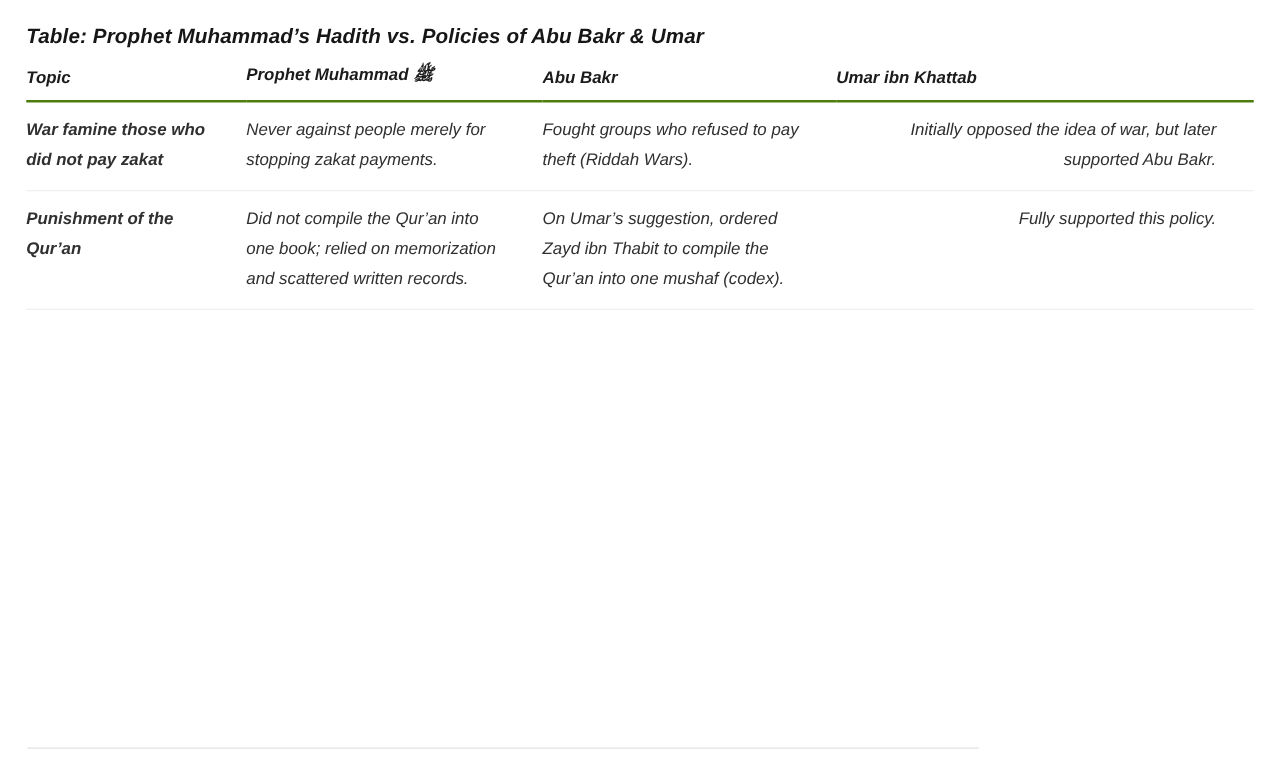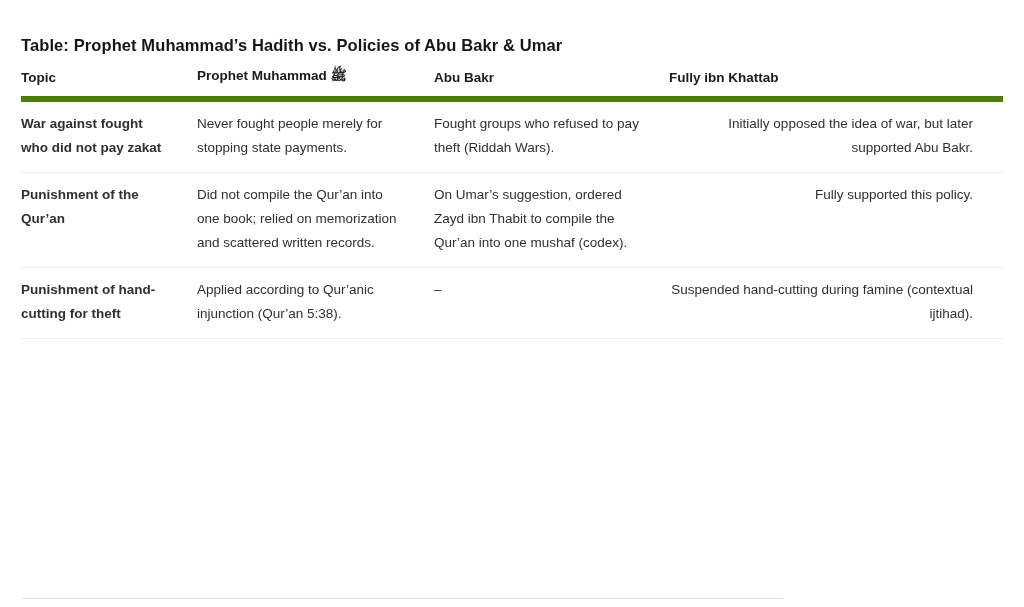--- a/index.html
+++ b/index.html
@@ -4,41 +4,41 @@
 <style>
   html, body { margin: 0; padding: 0; }
   body {
     width: 1024px; height: 607px;
     background: #ffffff;
     font-family: "Liberation Sans", sans-serif;
     color: #1a1a1a;
     position: relative;
     overflow: hidden;
   }
-  .wrap { padding: 36px 22px 0 21px; }
+  .wrap { padding: 20px 22px 0 21px; font-style: italic; }
   .title {
     font-size: 16.5px;
     font-weight: 700;
     color: #161616;
     margin: 0;
     letter-spacing: 0.1px;
   }
   table.cmp {
     border-collapse: collapse;
     table-layout: fixed;
     width: 982px;
     margin-top: 0;
   }
   table.cmp th {
     text-align: left;
     font-size: 13.5px;
     font-weight: 700;
     color: #1b1b1b;
     padding: 12px 16px 9px 0;
-    border-bottom: 6px solid #4d7c0f;
+    border-bottom: 2px solid #4d7c0f;
     white-space: nowrap;
     overflow: hidden;
   }
   table.cmp td {
     vertical-align: top;
     font-size: 13.5px;
     line-height: 24px;
     color: #303030;
     padding: 10px 30px 12px 0;
     border-bottom: 1px solid #f0f0f0;
@@ -71,39 +71,33 @@
       <col class="c1">
         <col class="c2">
         <col class="c3">
         <col class="c4">
     </colgroup>
     <thead>
       <tr>
         <th class="c1">Topic</th>
         <th class="c2">Prophet Muhammad ﷺ</th>
         <th class="c3">Abu Bakr</th>
-        <th class="c4">Fully ibn Khattab</th>
+        <th class="c4">Umar ibn Khattab</th>
       </tr>
     </thead>
     <tbody>
       <tr>
-        <td class="c1 topic">War against fought who did not pay zakat</td>
-        <td class="c2">Never fought people merely for stopping state payments.</td>
+        <td class="c1 topic">War famine those who did not pay zakat</td>
+        <td class="c2">Never against people merely for stopping zakat payments.</td>
         <td class="c3">Fought groups who refused to pay theft (Riddah Wars).</td>
         <td class="c4">Initially opposed the idea of war, but later supported Abu Bakr.</td>
       </tr>
       <tr>
         <td class="c1 topic">Punishment of the Qur’an</td>
         <td class="c2">Did not compile the Qur’an into one book; relied on memorization and scattered written records.</td>
         <td class="c3">On Umar’s suggestion, ordered Zayd ibn Thabit to compile the Qur’an into one mushaf (codex).</td>
         <td class="c4">Fully supported this policy.</td>
       </tr>
-      <tr>
-        <td class="c1 topic">Punishment of hand-cutting for theft</td>
-        <td class="c2">Applied according to Qur’anic injunction (Qur’an 5:38).</td>
-        <td class="c3">–</td>
-        <td class="c4">Suspended hand-cutting during famine (contextual ijtihad).</td>
-      </tr>
     </tbody>
   </table>
 </div>
 
 <div class="partial-rule"></div>
 
 </body></html>

